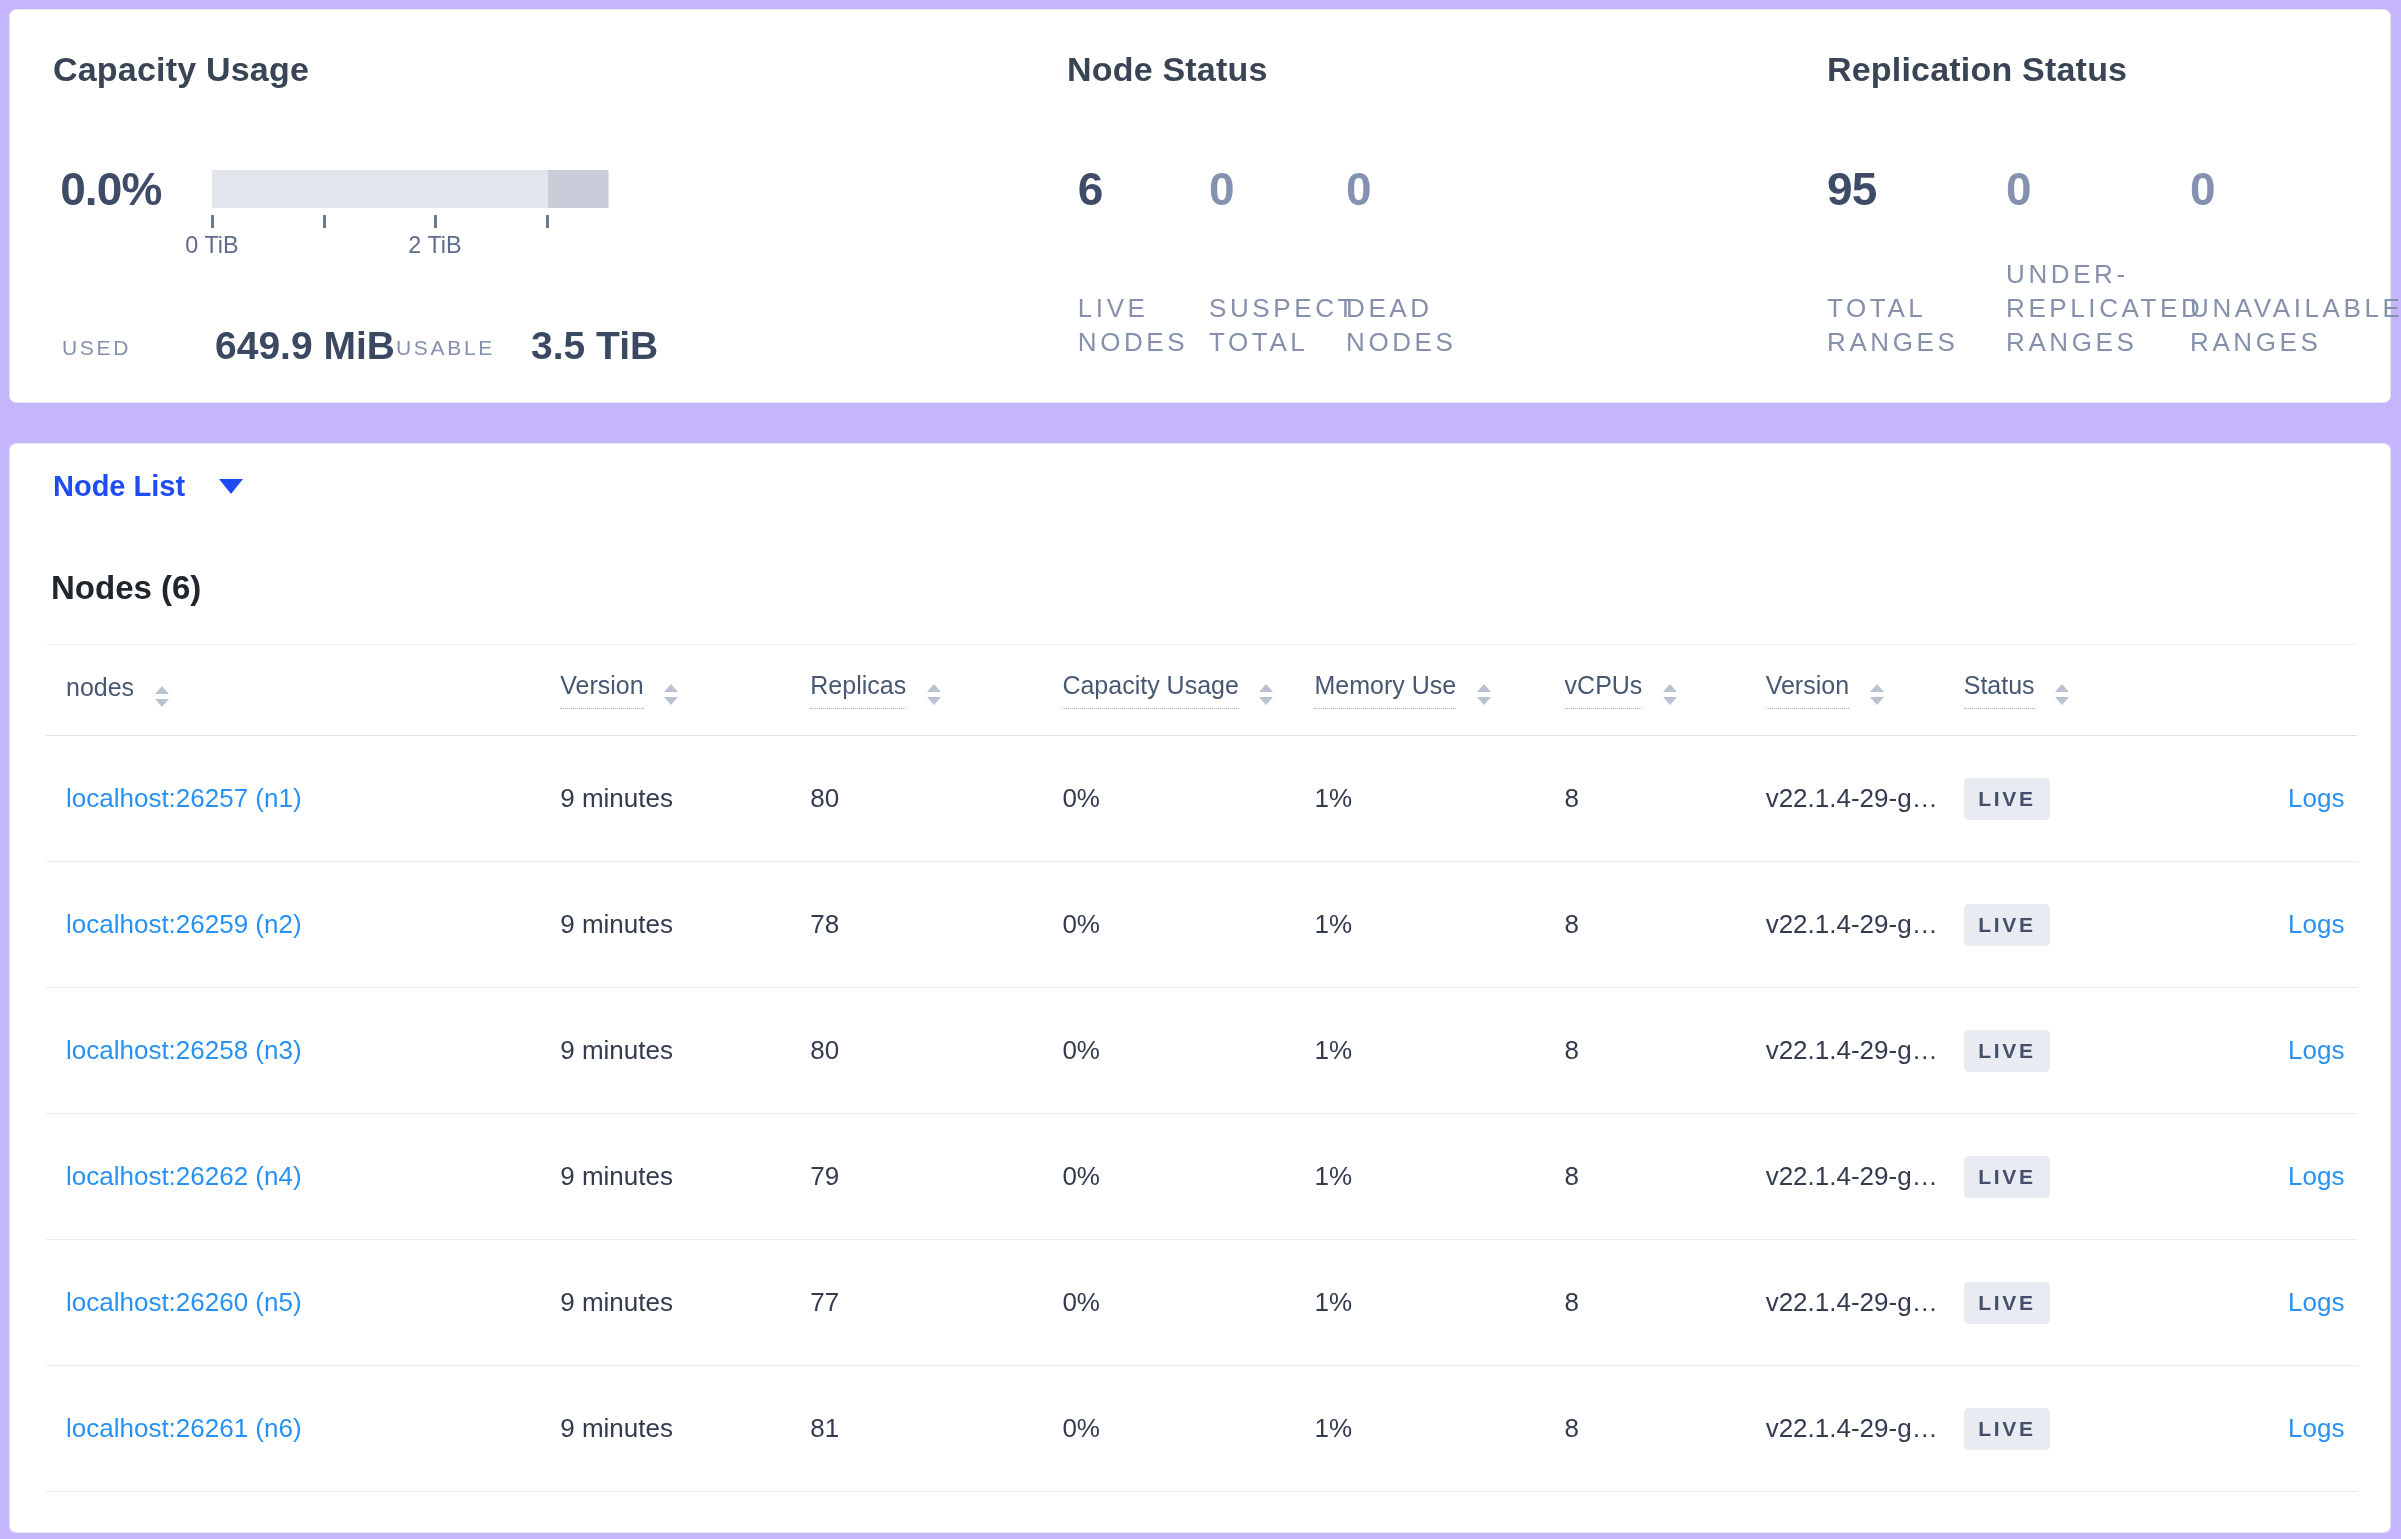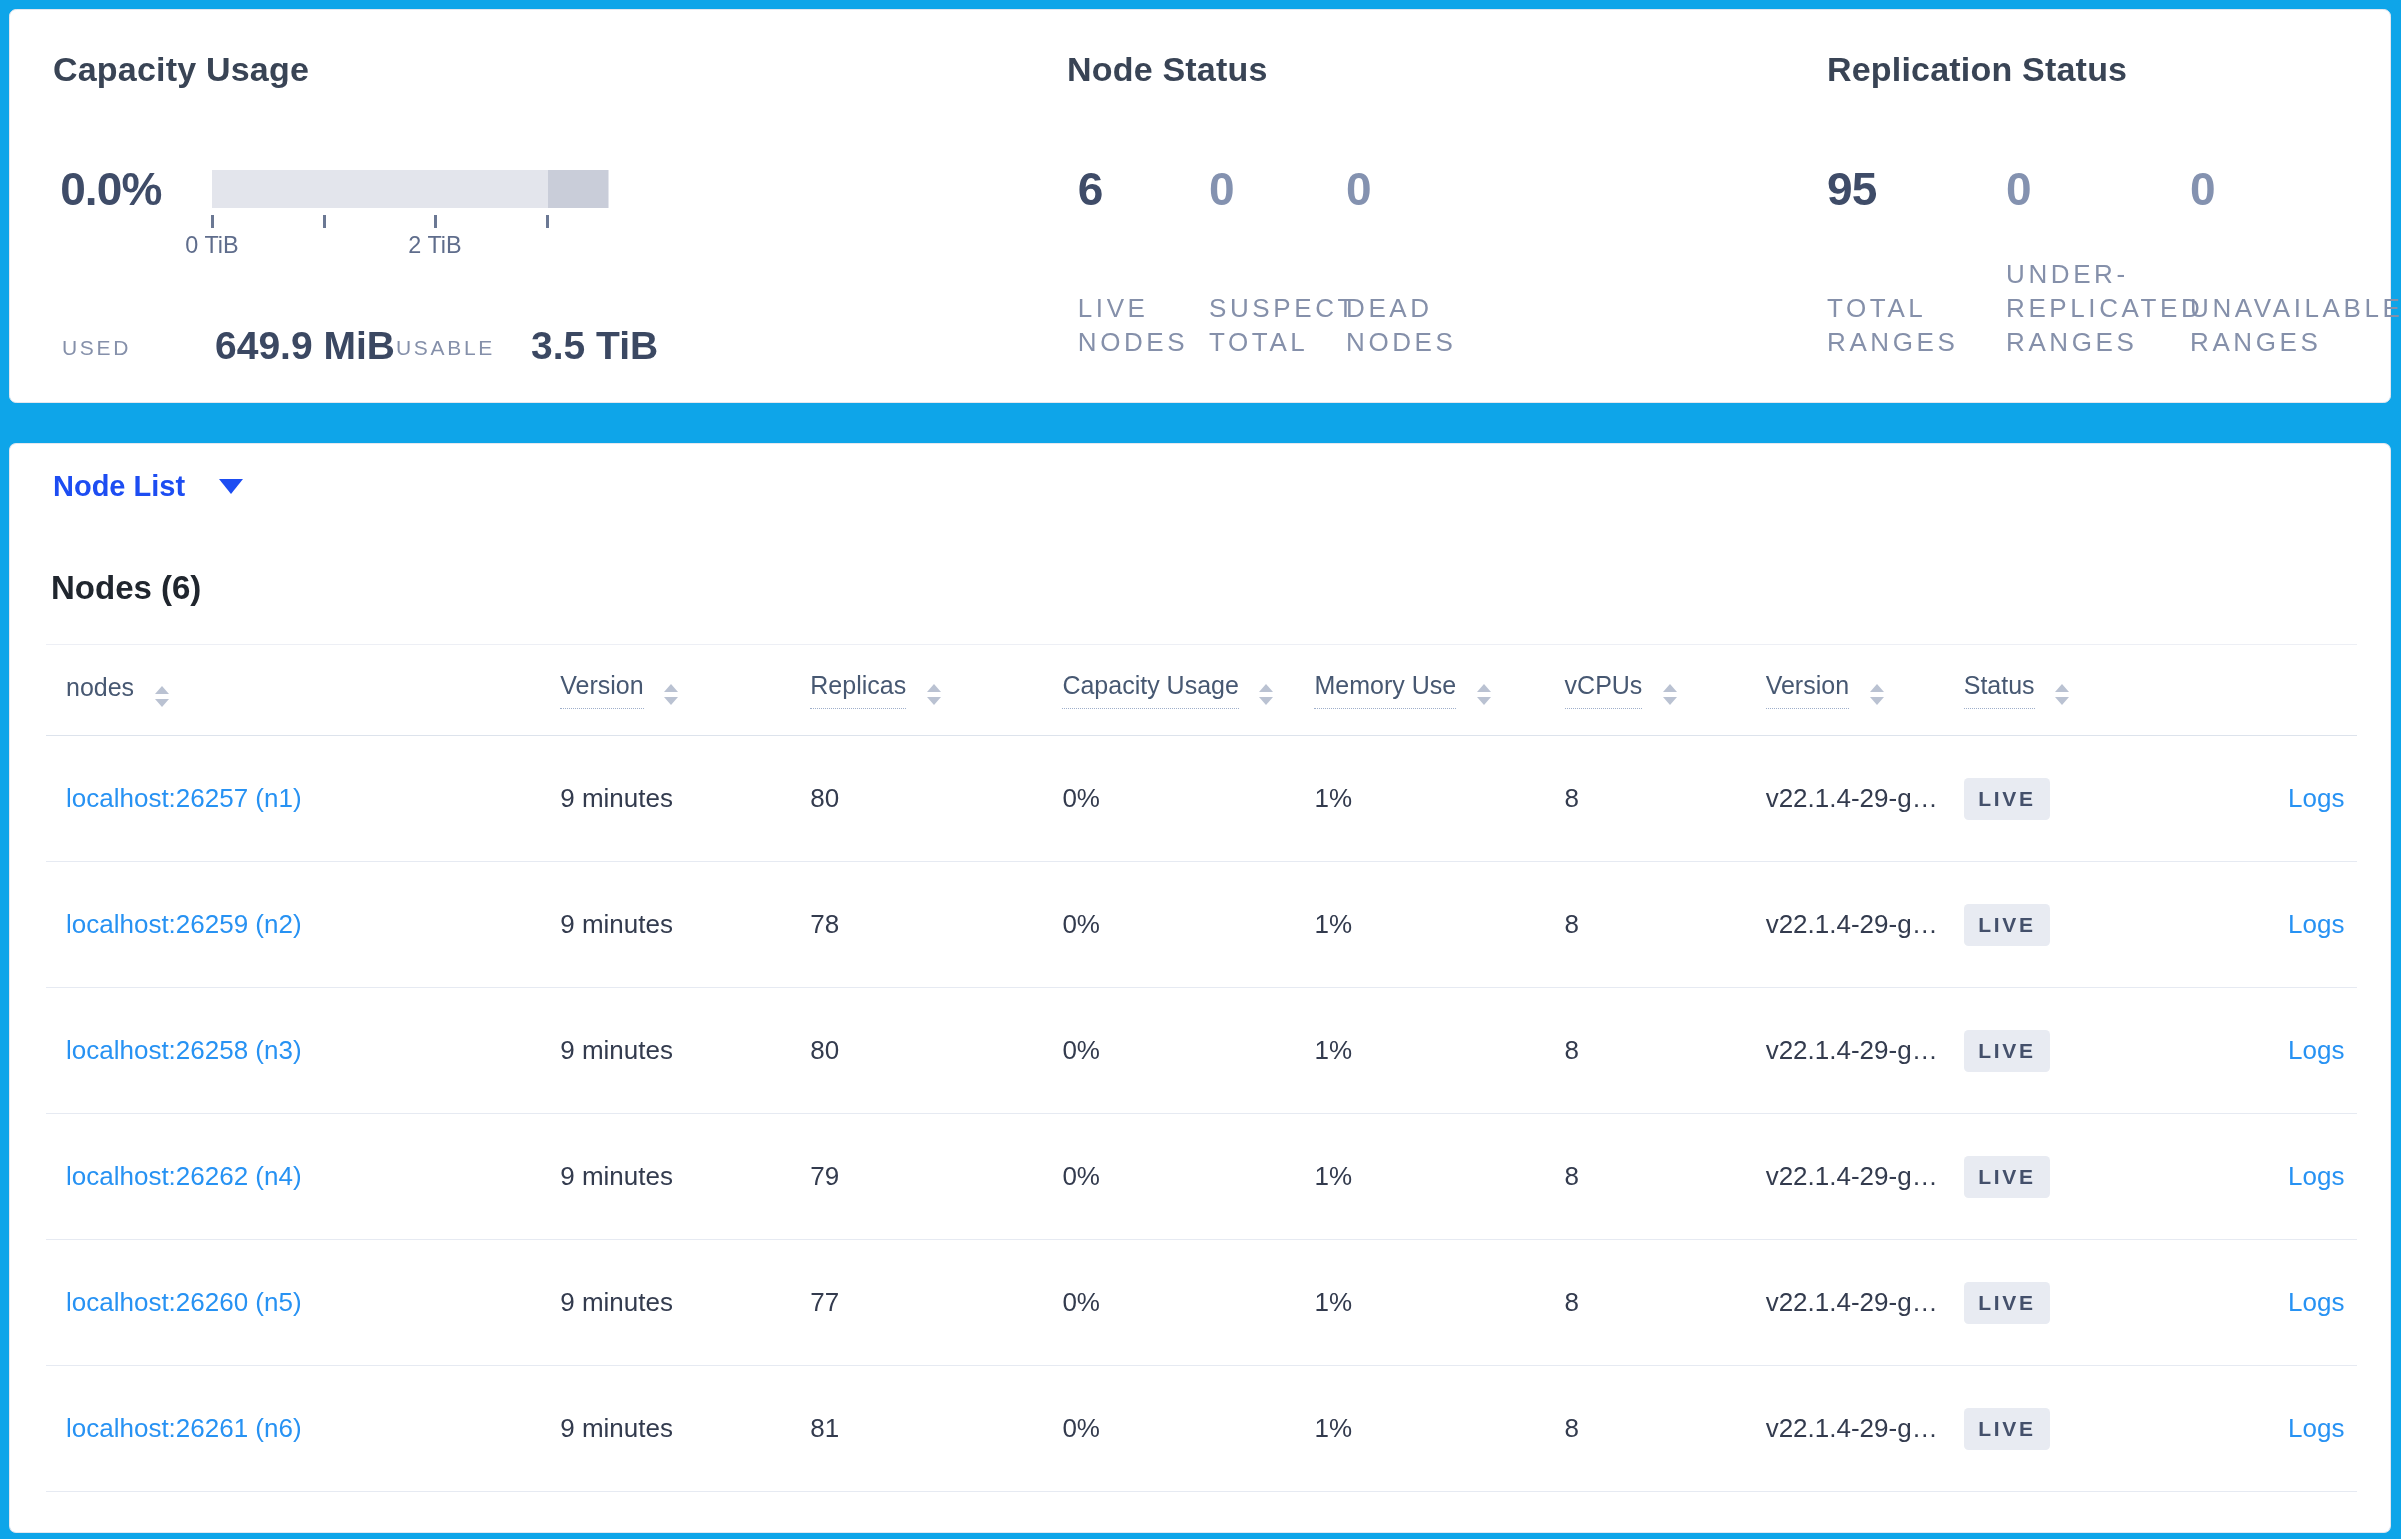--- a/index.html
+++ b/index.html
@@ -1,16 +1,16 @@
 <!DOCTYPE html>
 <html style="font-size:14.4px"><head>
 <meta charset="utf-8">
 <style>
   html,body{margin:0;padding:0;background:#f4f6fa;font-family:"Liberation Sans","DejaVu Sans",sans-serif;}
-  .page{position:relative;width:2401px;height:1540px;background:#0ea5e9;overflow:hidden;}
+  .page{position:relative;width:2401px;height:1540px;background:#c4b5fd;overflow:hidden;}
   .card{position:absolute;left:9px;width:2382px;background:#ffffff;border:0.9px solid #e3e7ef;box-sizing:border-box;}
 
   
   .summary{top:9px;height:394px;border-radius:7.2px;}
   .section{position:absolute;top:0;height:100%;}
   .sec-title{position:absolute;top:40px;margin:0;font-size:34px;font-weight:600;color:#394455;letter-spacing:0.2px;white-space:nowrap;}
   .cap-section{left:43px;width:631px;}
   .ns-section{left:1057px;width:559px;}
   .rep-section{left:1817px;width:559px;}
 

